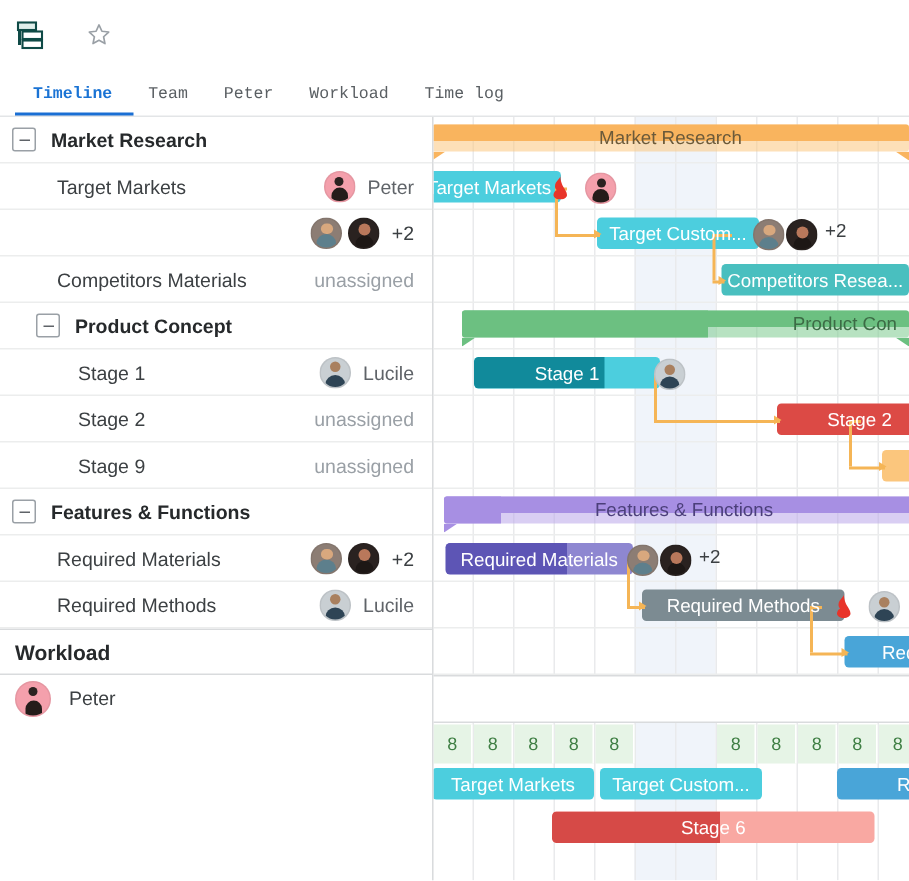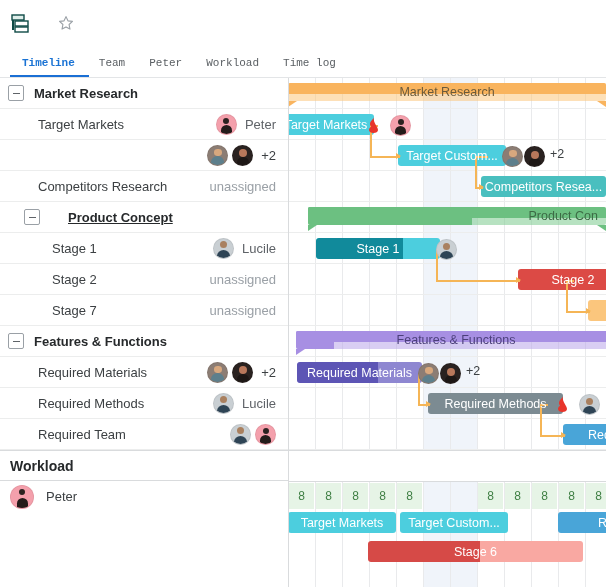--- a/index.html
+++ b/index.html
@@ -149,46 +149,46 @@
             </div>
           </div>
           <div class="row" style="padding-left: 38px;">
             <div class="assignee">
               <span class="av shades"></span>
               <span class="av dark"></span>
               <span class="plus">+2</span>
             </div>
           </div>
           <div class="row" style="padding-left: 38px;">
-            <span class="task-name" style="margin-left: 0px;">Competitors Research</span>
+            <span class="task-name" style="margin-left: 0px;">Competitors Materials</span>
             <div class="assignee">
               <span class="unassigned">unassigned</span>
             </div>
           </div>
           <div class="row group" style="padding-left: 24px;">
             <span class="collapse">
               <i></i>
             </span>
-            <span class="task-name" style="margin-left: 28px; text-decoration: underline;">Product Concept</span>
+            <span class="task-name" style="margin-left: 10px;">Product Concept</span>
           </div>
           <div class="row" style="padding-left: 52px;">
             <span class="task-name" style="margin-left: 0px;">Stage 1</span>
             <div class="assignee">
               <span class="av lucile"></span>
               <span class="nm">Lucile</span>
             </div>
           </div>
           <div class="row" style="padding-left: 52px;">
             <span class="task-name" style="margin-left: 0px;">Stage 2</span>
             <div class="assignee">
               <span class="unassigned">unassigned</span>
             </div>
           </div>
           <div class="row" style="padding-left: 52px;">
-            <span class="task-name" style="margin-left: 0px;">Stage 7</span>
+            <span class="task-name" style="margin-left: 0px;">Stage 9</span>
             <div class="assignee">
               <span class="unassigned">unassigned</span>
             </div>
           </div>
           <div class="row group" style="padding-left: 8px;">
             <span class="collapse">
               <i></i>
             </span>
             <span class="task-name" style="margin-left: 10px;">Features &amp; Functions</span>
           </div>
@@ -198,27 +198,20 @@
               <span class="av shades"></span>
               <span class="av dark"></span>
               <span class="plus">+2</span>
             </div>
           </div>
           <div class="row" style="padding-left: 38px;">
             <span class="task-name" style="margin-left: 0px;">Required Methods</span>
             <div class="assignee">
               <span class="av lucile"></span>
               <span class="nm">Lucile</span>
-            </div>
-          </div>
-          <div class="row" style="padding-left: 38px;">
-            <span class="task-name" style="margin-left: 0px;">Required Team</span>
-            <div class="assignee">
-              <span class="av lucile"></span>
-              <span class="av peter"></span>
             </div>
           </div>
         </div>
 
       <div class="workload-head">
         <span>Workload</span>
       </div>
       <div class="wl-row">
         <span class="av big peter"></span>
         <span class="nm">Peter</span>

